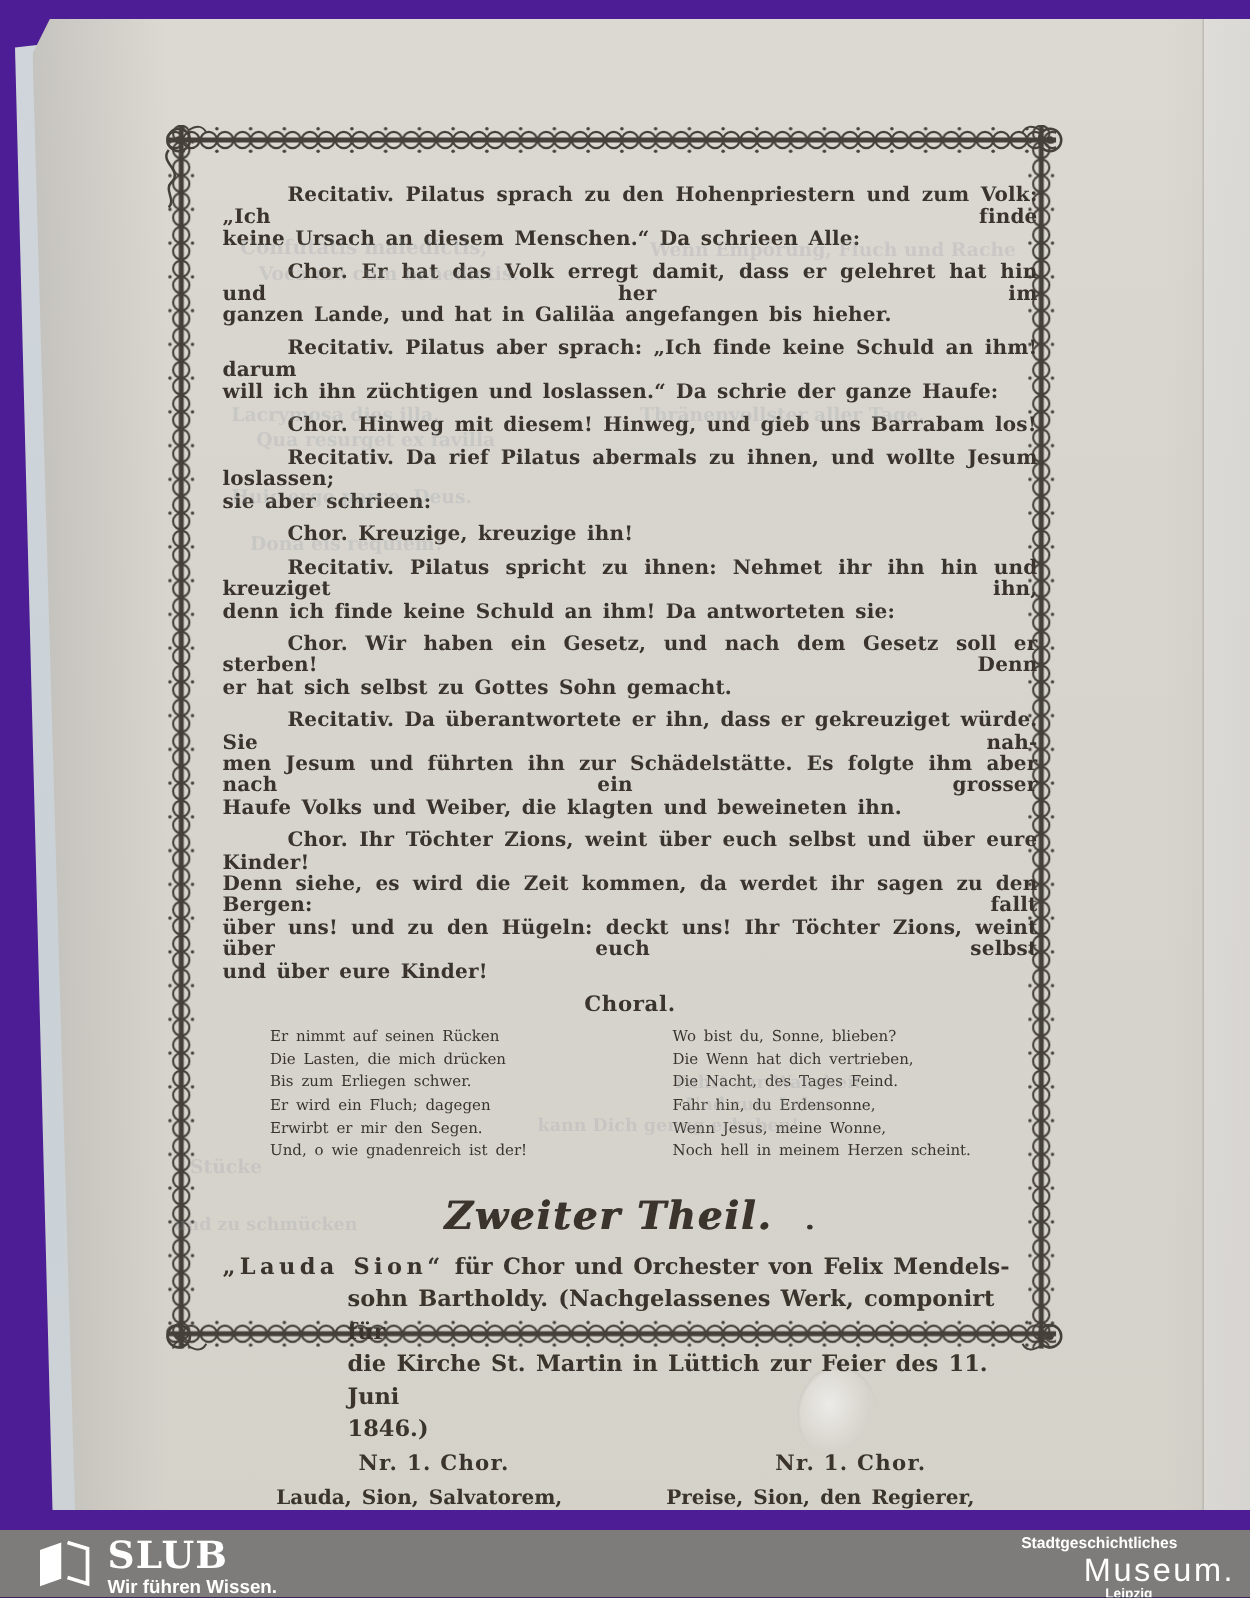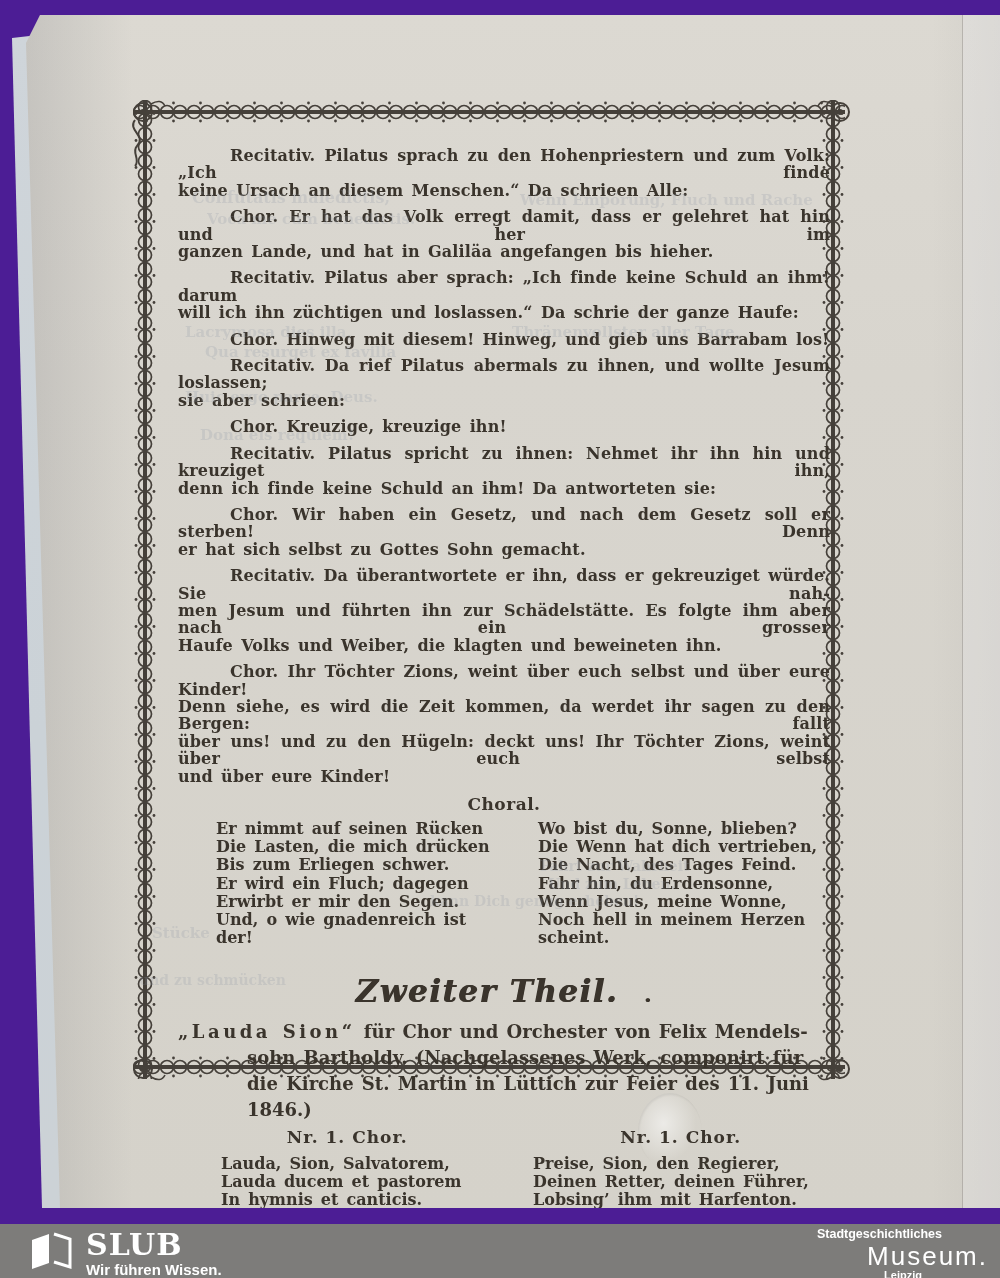--- a/index.html
+++ b/index.html
@@ -28,29 +28,29 @@
   .ghost{position:absolute;color:#8f98a6;opacity:.22;font-weight:700;white-space:nowrap;
          filter:blur(.4px);}
   
   .content{position:absolute;left:152px;top:132px;width:652px;color:#3a342c;}
   .para{margin-bottom:9px;font-size:16px;line-height:17.4px;font-weight:700;
         word-spacing:2.5px;letter-spacing:.15px;}
   .bline{text-align:left;}
   .bline.j{text-align:justify;text-align-last:justify;}
   .bline.first{text-indent:52px;}
   .choral-title{margin-top:2px;text-align:center;font-size:17px;font-weight:700;letter-spacing:.5px;}
-  .choral-cols{display:flex;margin-top:6px;font-size:16px;font-weight:700;line-height:18.2px;
+  .choral-cols{display:flex;margin-top:6px;font-size:12px;font-weight:400;line-height:18.2px;
                word-spacing:2.5px;}
   .choral-left{margin-left:38px;width:280px;}
   .choral-right{margin-left:42px;width:290px;}
   .part2-head{margin-top:26px;text-align:center;font-size:31px;font-style:italic;font-weight:700;
       letter-spacing:1.5px;text-shadow:.7px 0 0 #3a342c;}
   .part2-dot{display:inline-block;margin-left:26px;font-style:normal;font-size:20px;}
   .lauda{margin-top:10px;font-size:18px;font-weight:700;line-height:26px;word-spacing:2px;}
-  .lauda .ln{margin-left:69px;}
+  .lauda .ln{margin-left:100px;}
   .lauda .ln:first-child{margin-left:0;}
   .lauda .spaced{letter-spacing:3.5px;}
   .nr1-heads{display:flex;margin-top:4px;font-size:17px;font-weight:700;}
   .nr1-heads .h1c{width:310px;margin-left:15px;text-align:center;letter-spacing:1px;}
   .nr1-heads .h2c{width:300px;margin-left:30px;text-align:center;letter-spacing:1px;}
   .verse-cols{display:flex;margin-top:8px;font-size:16px;font-weight:700;line-height:17.6px;
               word-spacing:2.5px;}
   .verse-left{margin-left:43px;width:270px;}
   .verse-right{margin-left:42px;width:290px;}
   .stanza{margin-bottom:12px;}

